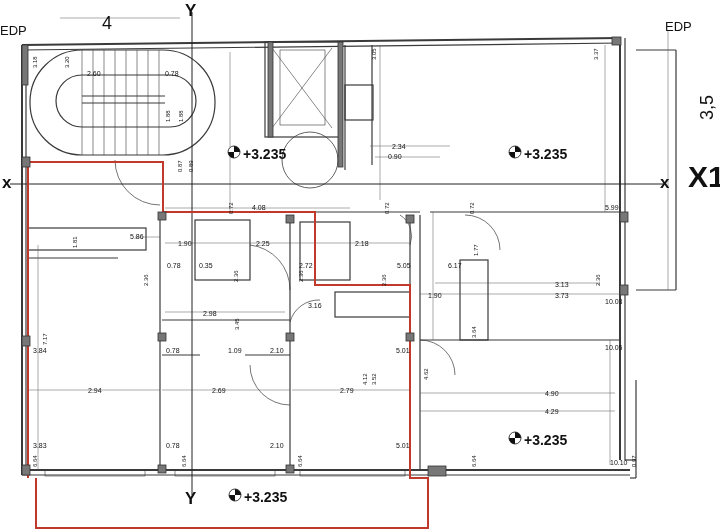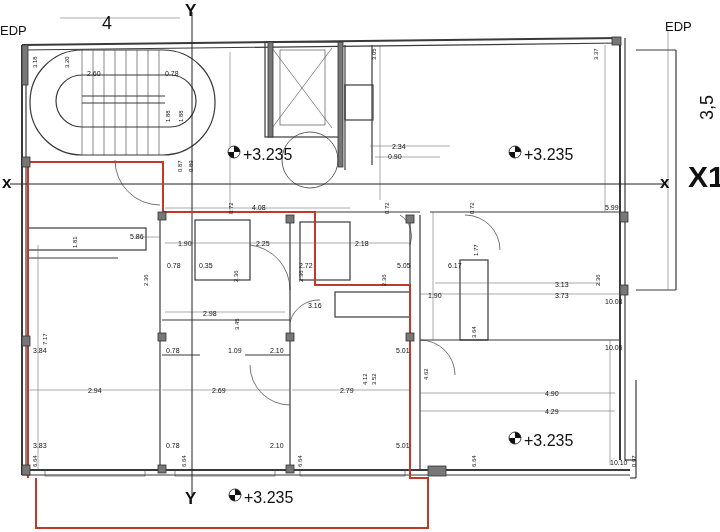--- a/index.html
+++ b/index.html
@@ -5,21 +5,21 @@
   html,body{margin:0;padding:0;background:#ffffff;}
   body{width:720px;height:532px;overflow:hidden;font-family:"Liberation Sans",sans-serif;}
   #plan{position:absolute;left:0;top:0;width:720px;height:532px;}
   .lbl{position:absolute;font-family:"Liberation Sans",sans-serif;color:#111;white-space:nowrap;line-height:1;}
   .big{font-size:18px;}
   .axis{font-size:17px;font-weight:bold;}
   .axisbig{font-size:30px;font-weight:bold;}
   .edp{font-size:13px;}
   .dim{font-size:7px;}
   .dimv{font-size:6px;transform-origin:left top;transform:rotate(-90deg);}
-  .lvl{font-size:16px;}
+  .lvl{font-size:14px;font-weight:bold;}
 </style>
 </head>
 <body>
 
 <div id="plan">
 <svg width="720" height="532" viewBox="0 0 720 532">
   <g fill="none" stroke="#3a3a3a" stroke-width="1.2">
 
     <line x1="22" y1="45" x2="620" y2="38" stroke-width="2"></line>
     <line x1="22" y1="50" x2="620" y2="43"></line>

